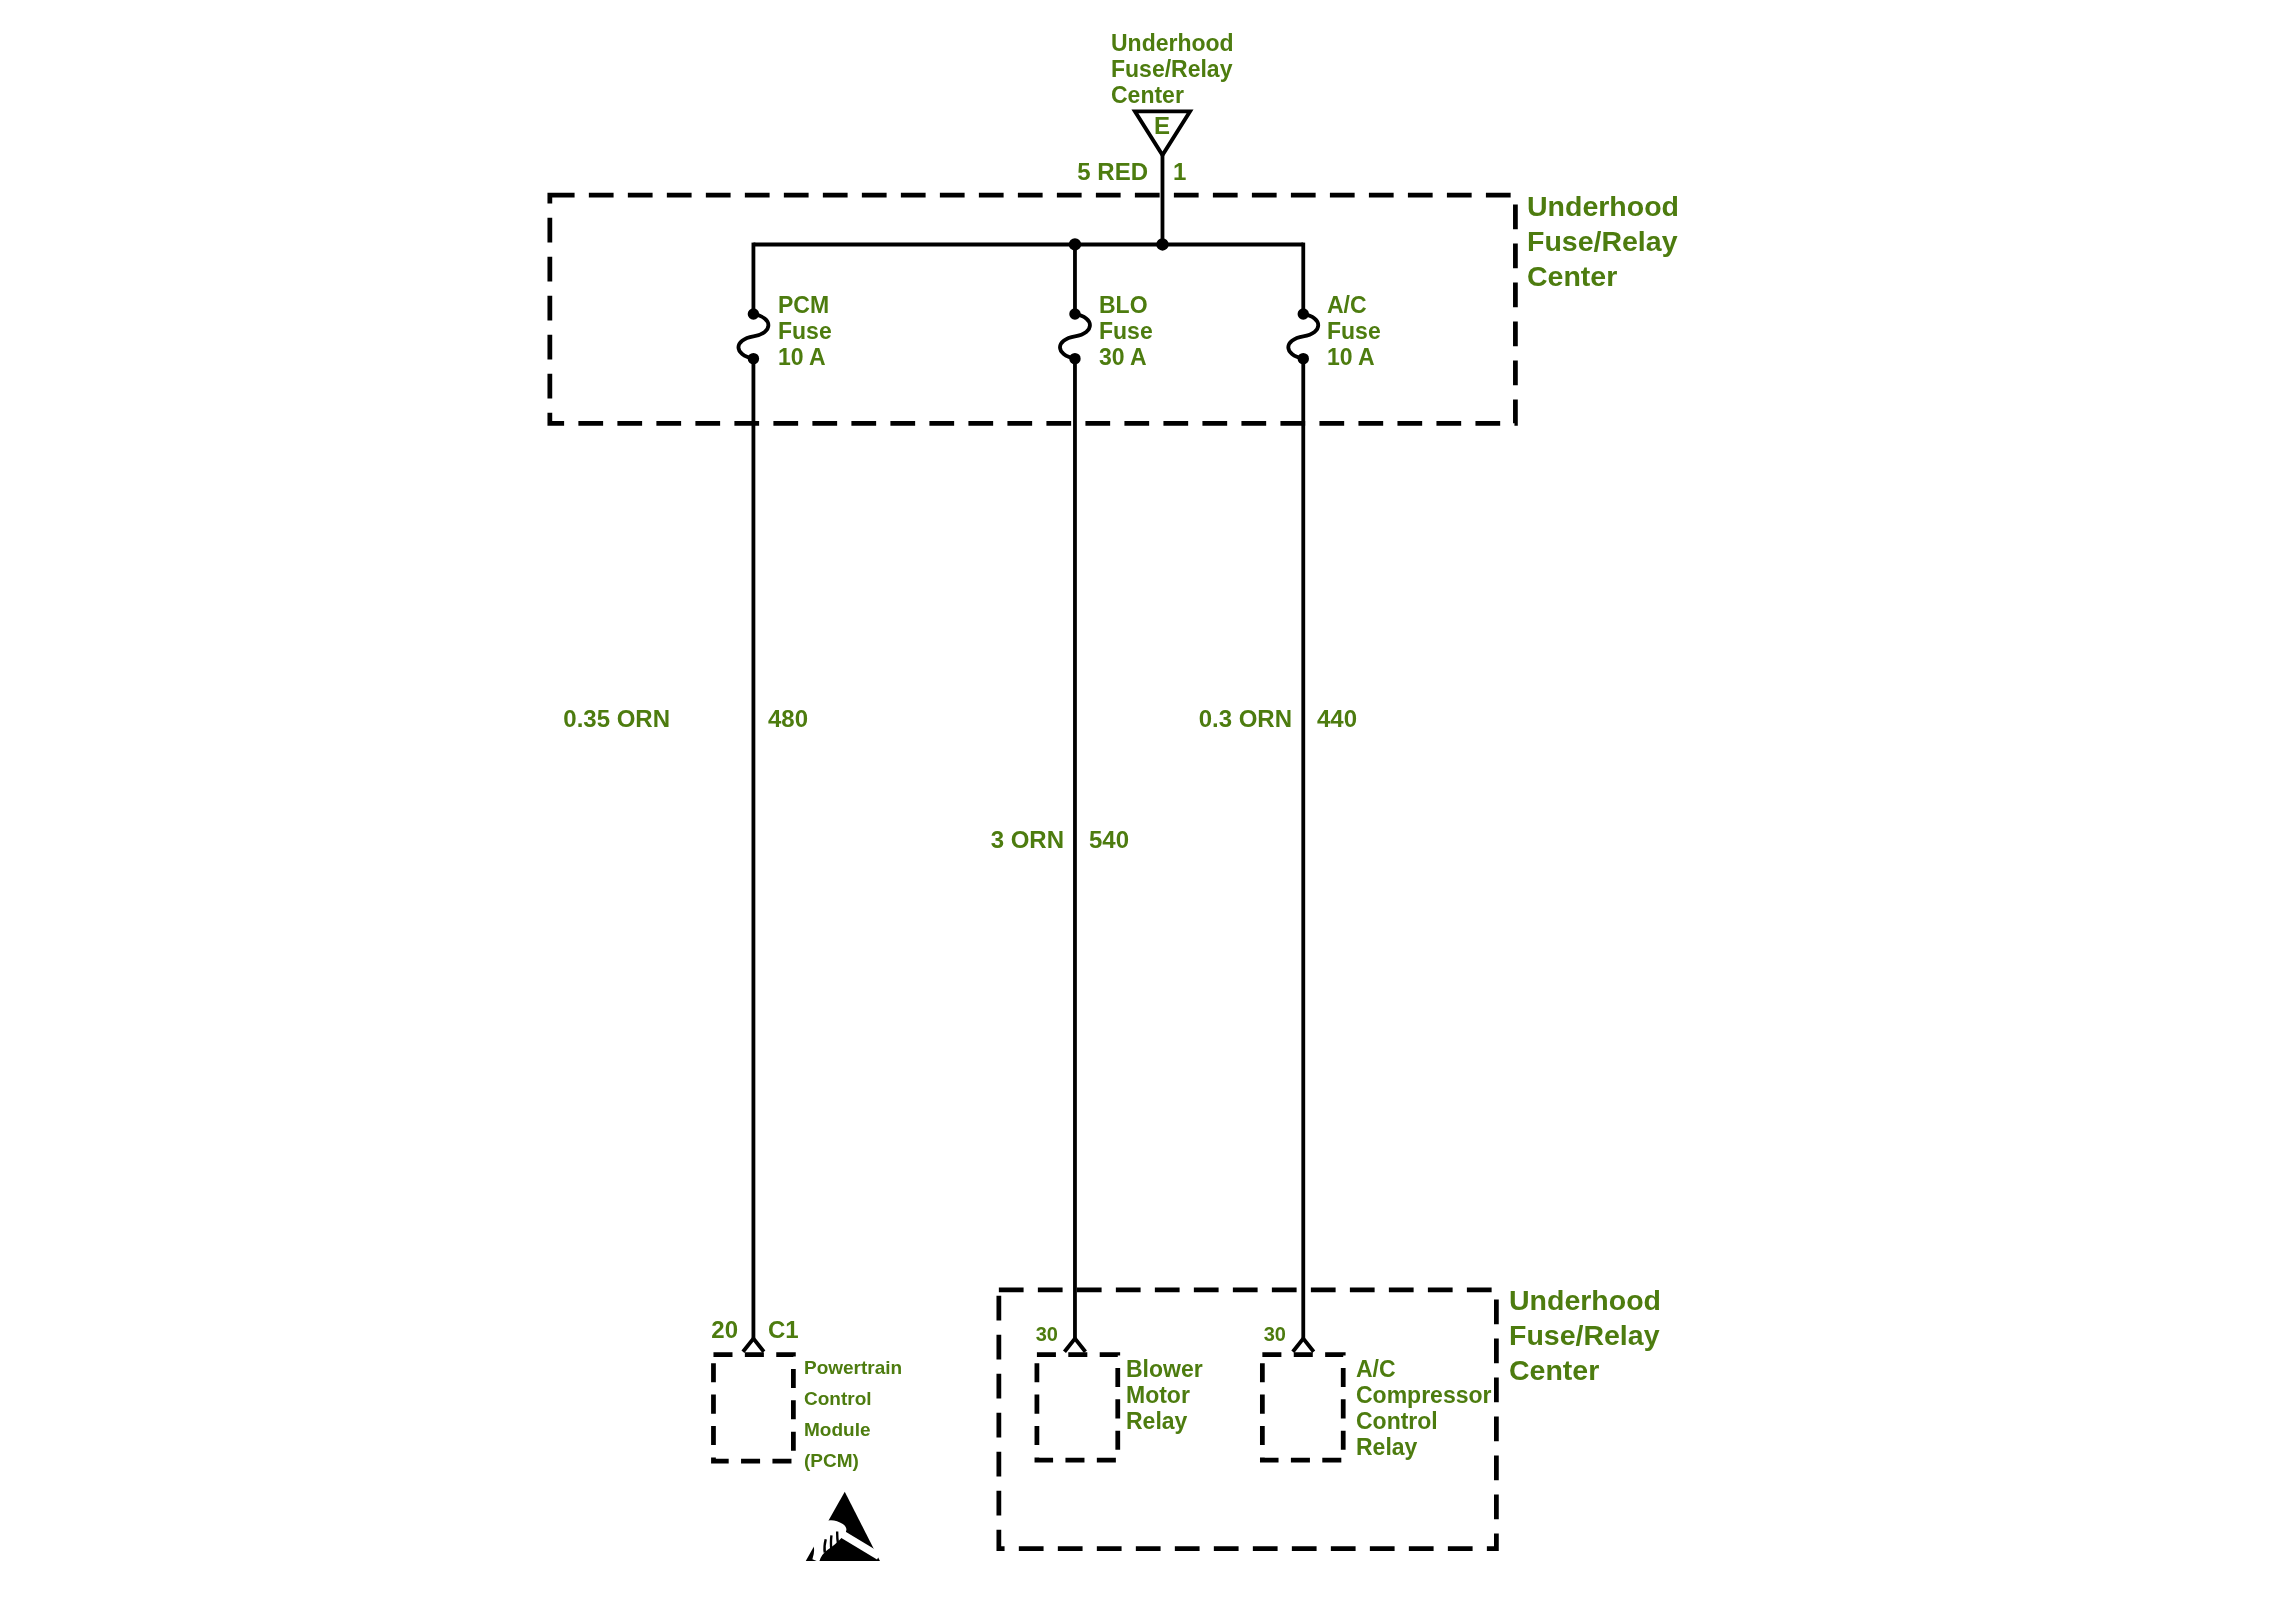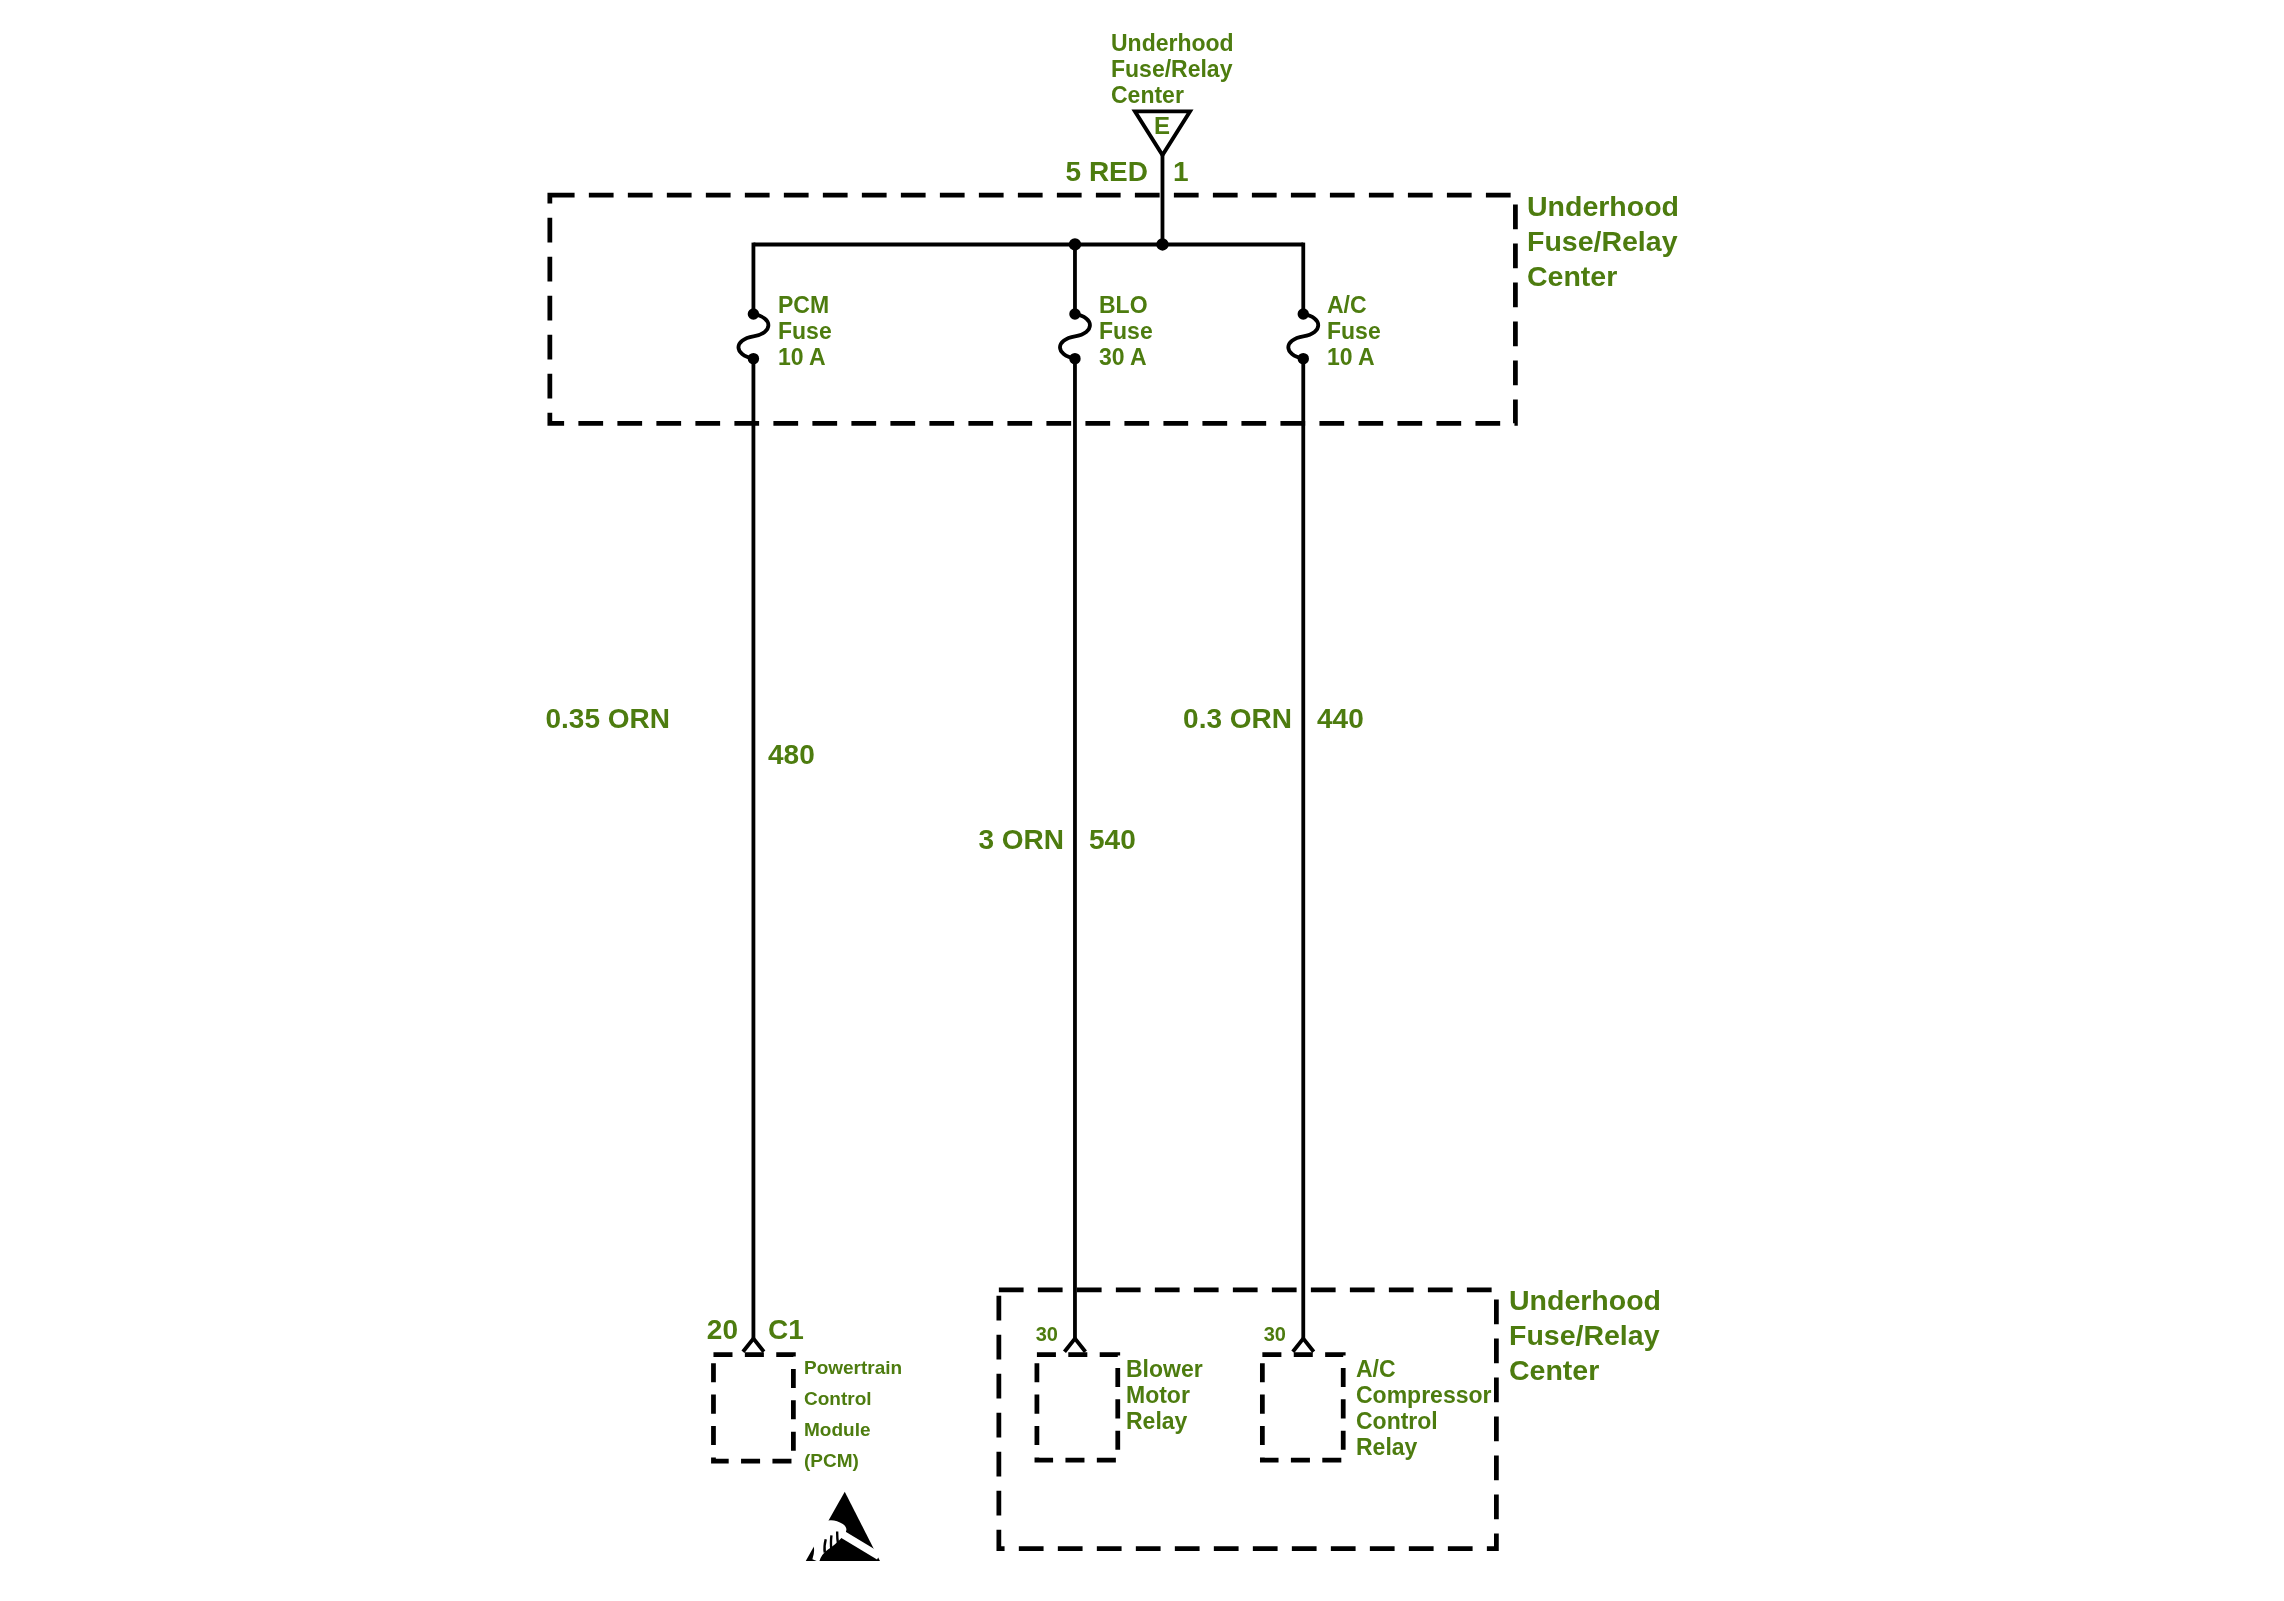--- a/index.html
+++ b/index.html
@@ -14,21 +14,21 @@
   #linework{position:absolute;left:0;top:0;z-index:1;}
   .t{
     position:absolute;z-index:2;
     white-space:pre-line;
     color:#4d7c0f;
   }
   .small{font-size:23px;line-height:26px;}
   .pin{font-size:20px;line-height:26px;}
   .big{font-size:28.5px;line-height:35px;}
   .pcmname{font-size:19px;line-height:31px;}
-  .wirelbl{font-size:28px;line-height:36px;}
+  .wirelbl{font-size:24px;line-height:36px;}
   .gridletter{font-size:24px;line-height:25px;text-align:center;}
   .ra{text-align:right;}
 </style>
 </head>
 <body>
 
 <div id="canvas">
 
   <svg id="linework" width="2285" height="1602" viewBox="0 0 2402 1684">
 
@@ -105,21 +105,21 @@
 Fuse
 10 A</div>
   <div class="t small" style="left:1099px;top:292px;">BLO
 Fuse
 30 A</div>
   <div class="t small" style="left:1327px;top:292px;">A/C
 Fuse
 10 A</div>
 
   <div class="t wirelbl ra" style="right:1615px;top:701px;">0.35 ORN</div>
-  <div class="t wirelbl" style="left:768px;top:701px;margin-top:36px;">480</div>
+  <div class="t wirelbl" style="left:768px;top:701px;">480</div>
 
   <div class="t wirelbl ra" style="right:1221px;top:822px;">3 ORN</div>
   <div class="t wirelbl" style="left:1089px;top:822px;">540</div>
 
   <div class="t wirelbl ra" style="right:993px;top:701px;">0.3 ORN</div>
   <div class="t wirelbl" style="left:1317px;top:701px;">440</div>
 
   <div class="t wirelbl ra" style="right:1547px;top:1312px;margin-left:19px;">20</div>
   <div class="t wirelbl" style="left:768px;top:1312px;">C1</div>
   <div class="t pcmname" style="left:804px;top:1352px;">Powertrain

